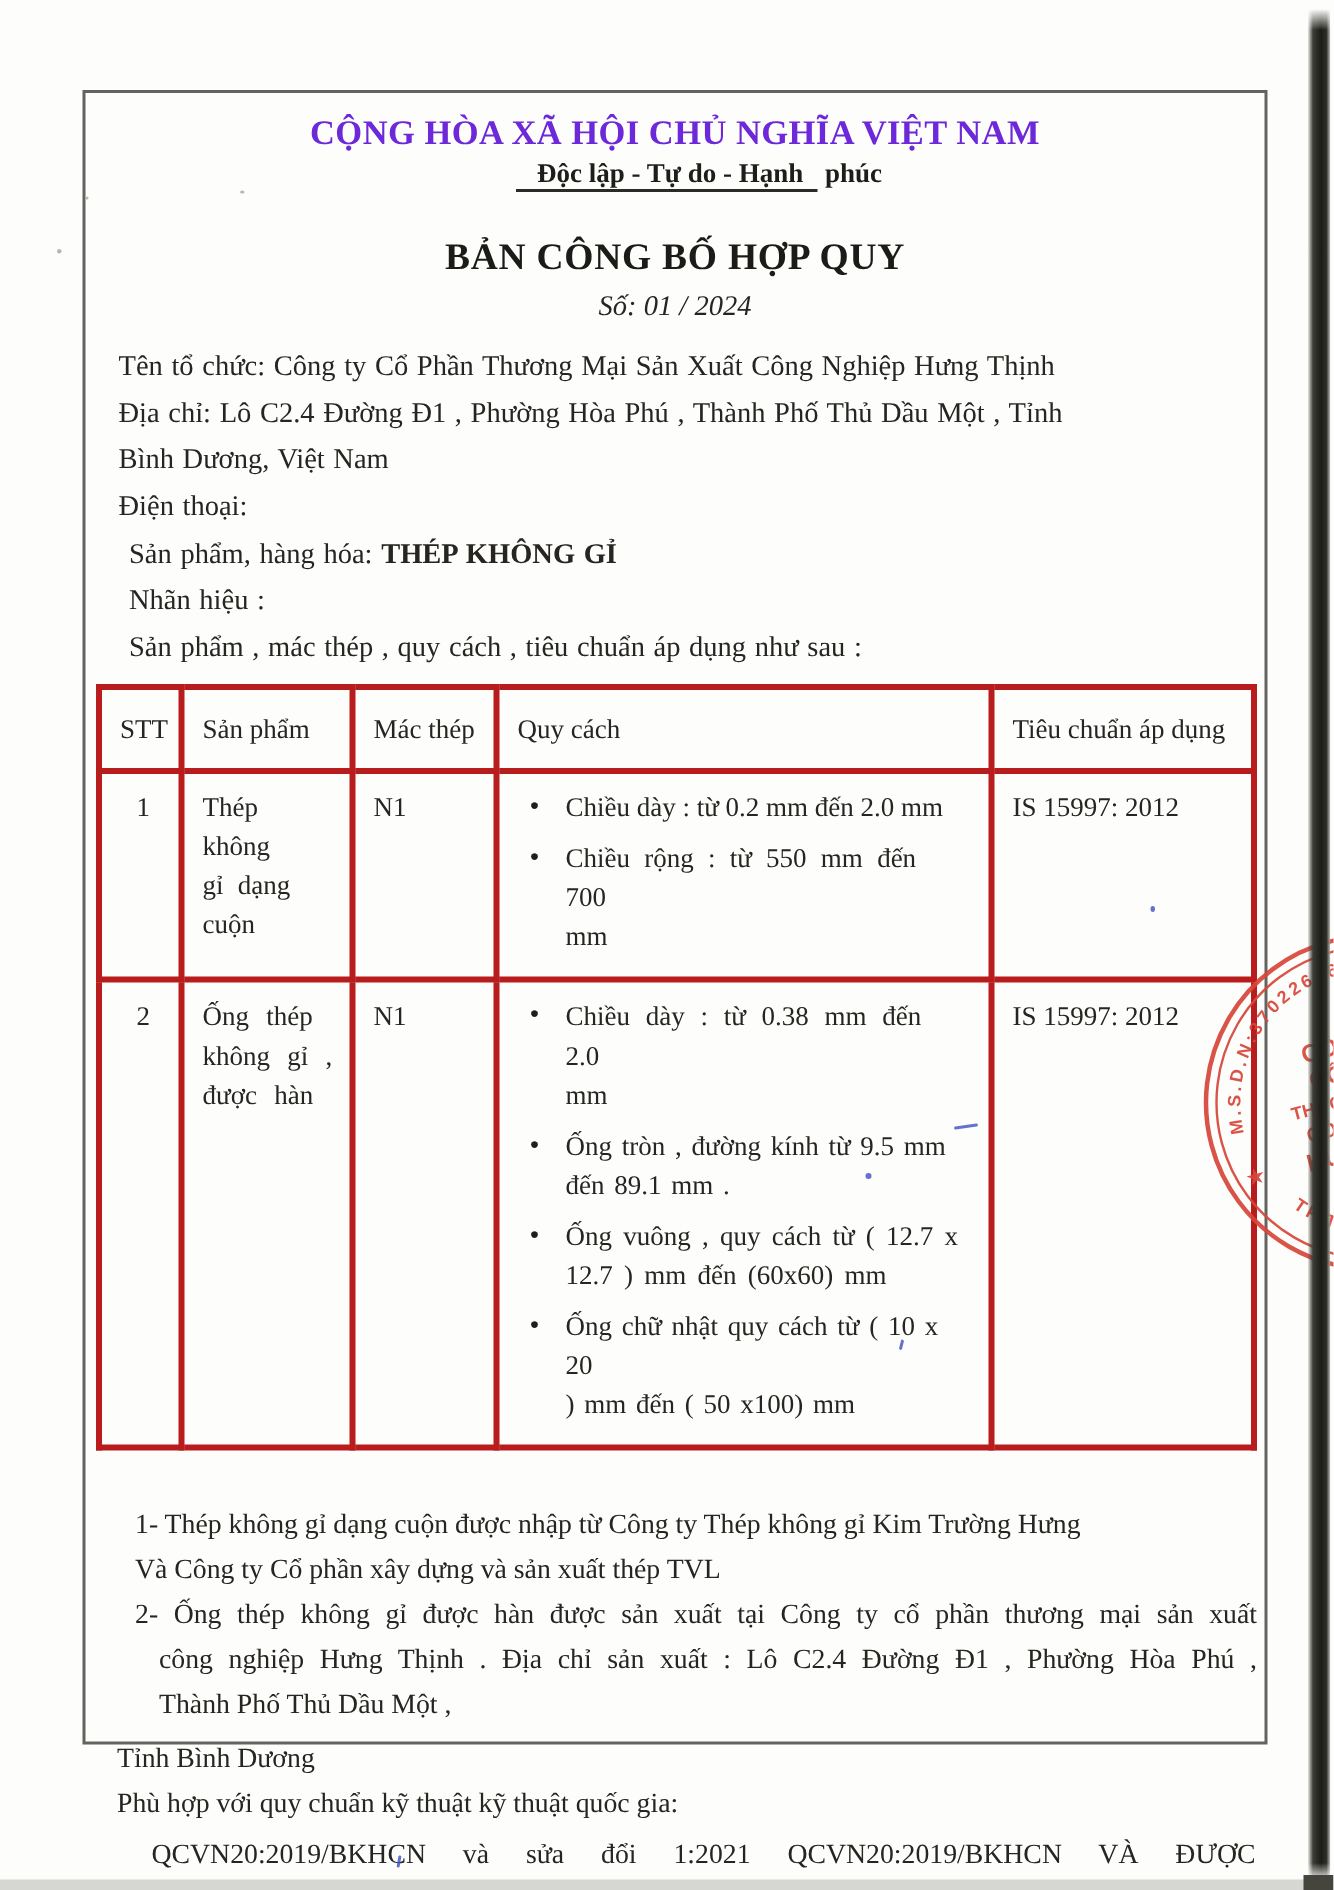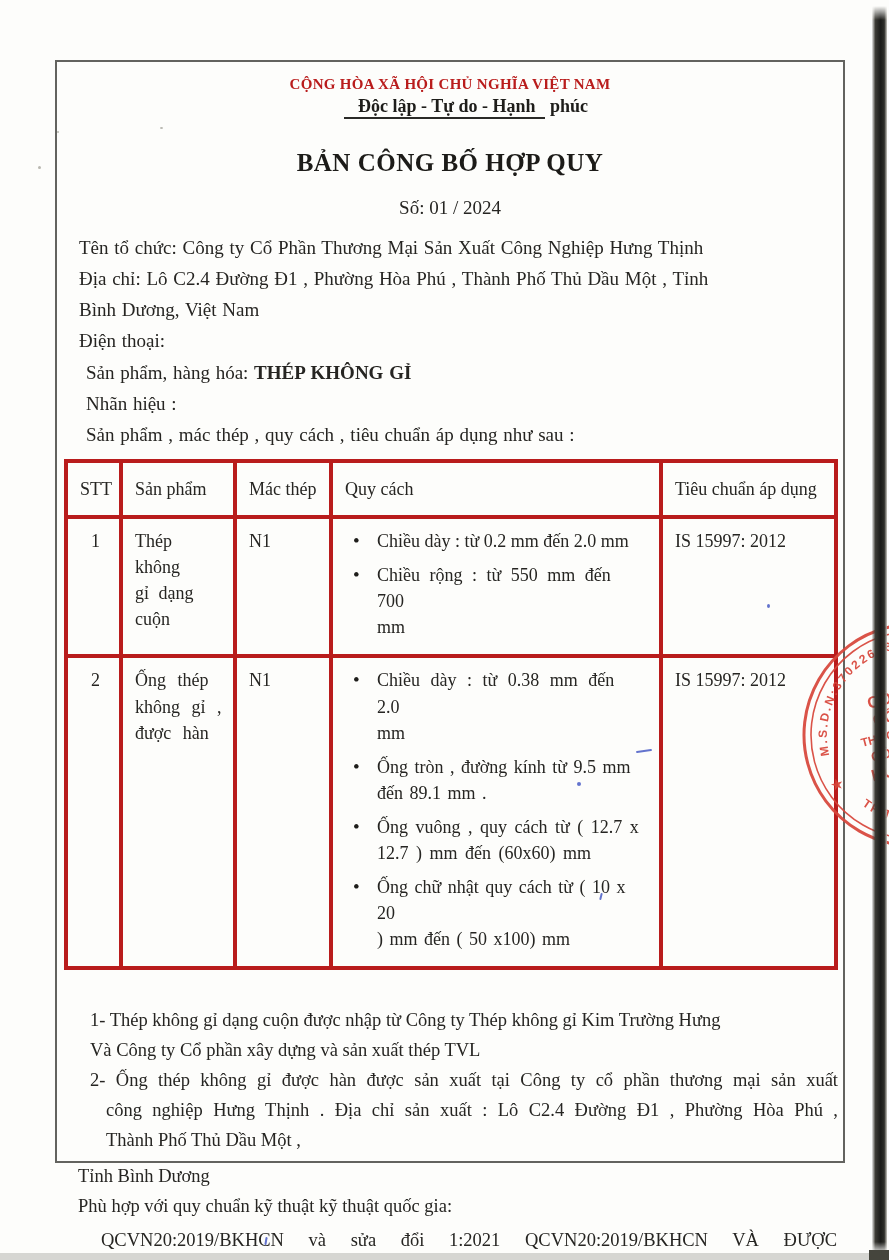--- a/index.html
+++ b/index.html
@@ -8,25 +8,25 @@
     background:#fdfdfb;
     font-family:"Liberation Serif", serif;
     color:#262522;
   }
   
   .frame{
     position:absolute;left:55px;top:60px;width:786px;height:1099px;
     border:2px solid #63635f;background:transparent;
   }
   .center{text-align:center;}
-  .national-title{margin-top:14px;font-size:15px;font-weight:bold;letter-spacing:.3px;color:#b91c1c;font-family:Liberation Serif, serif;}
+  .national-title{margin-top:14px;font-size:23px;font-weight:bold;letter-spacing:.3px;color:#6d28d9;font-family:Liberation Serif, serif;}
   .motto{margin-top:3px;font-size:18px;font-weight:bold;color:#1e1d1a;padding-left:32px;}
   .motto .ul{border-bottom:2px solid #2a2a27;padding:0 10px 1px 14px;}
   .doc-title{margin-top:32px;font-size:25px;font-weight:bold;letter-spacing:.5px;color:#1c1b18;}
-  .doc-number{margin-top:20px;font-size:19px;}
+  .doc-number{margin-top:8px;font-size:19px;font-style:italic;}
   
   .info{margin:13px 22px 0 22px;font-size:19px;line-height:1.64;}
   .info .line{white-space:pre-line;word-spacing:1px;}
   .indent{margin-left:7px;}
   .bold{font-weight:bold;}
   
   table.spec{
     border-collapse:collapse;margin:9px 0 0 7px;width:770px;table-layout:fixed;
     font-size:18px;line-height:1.45;
   }

